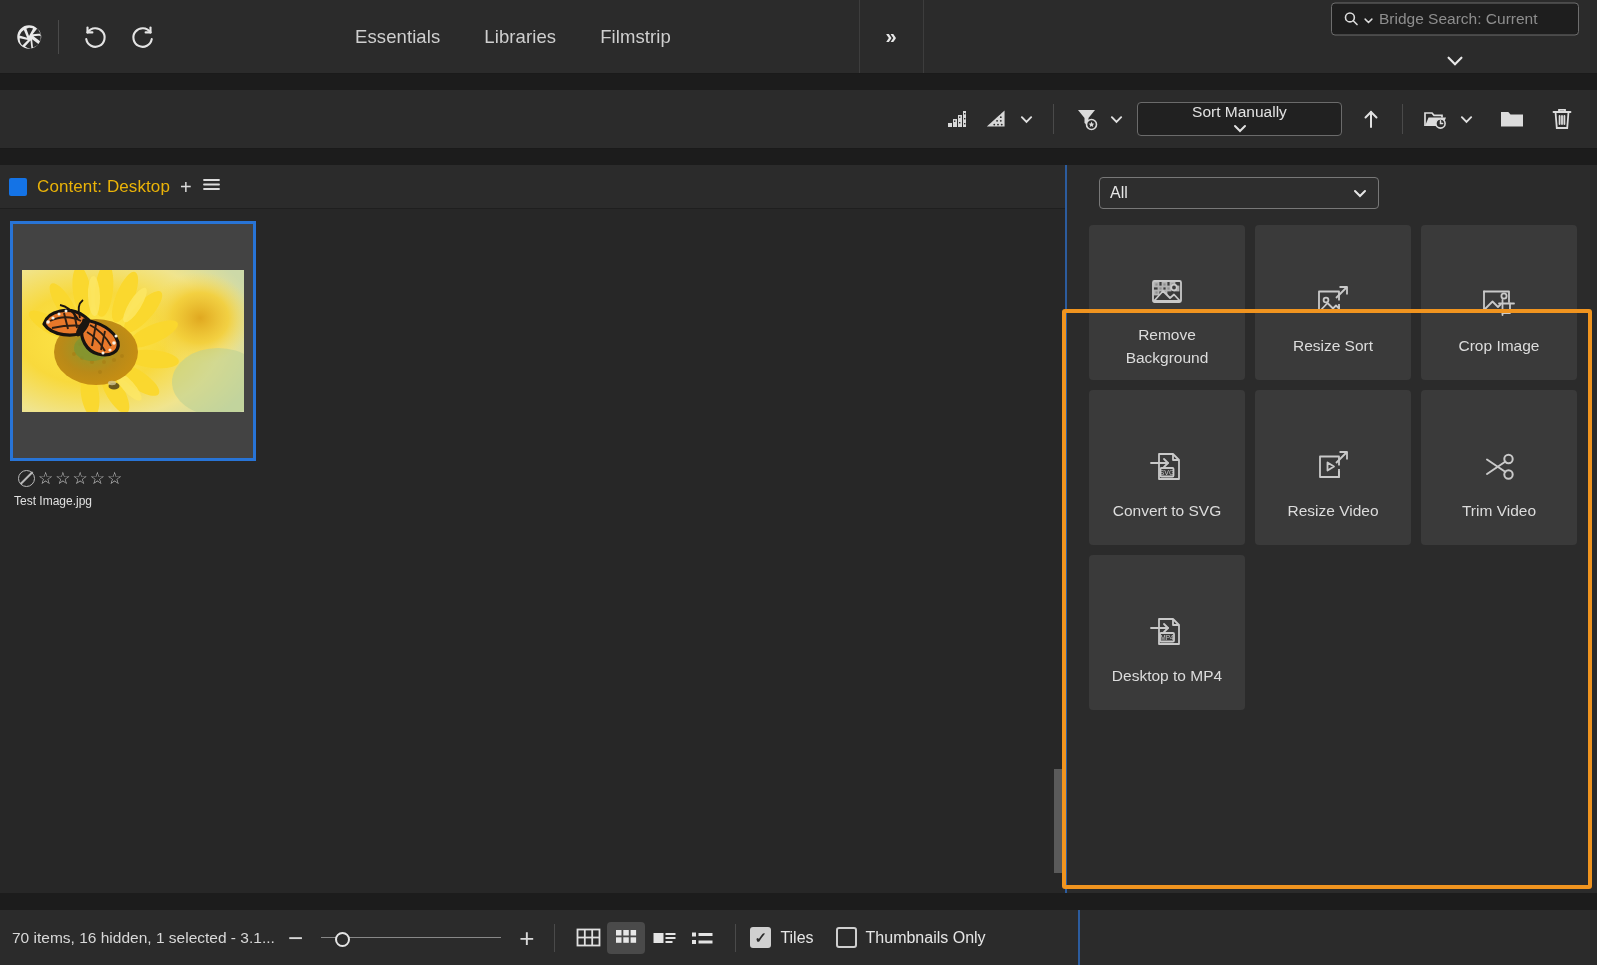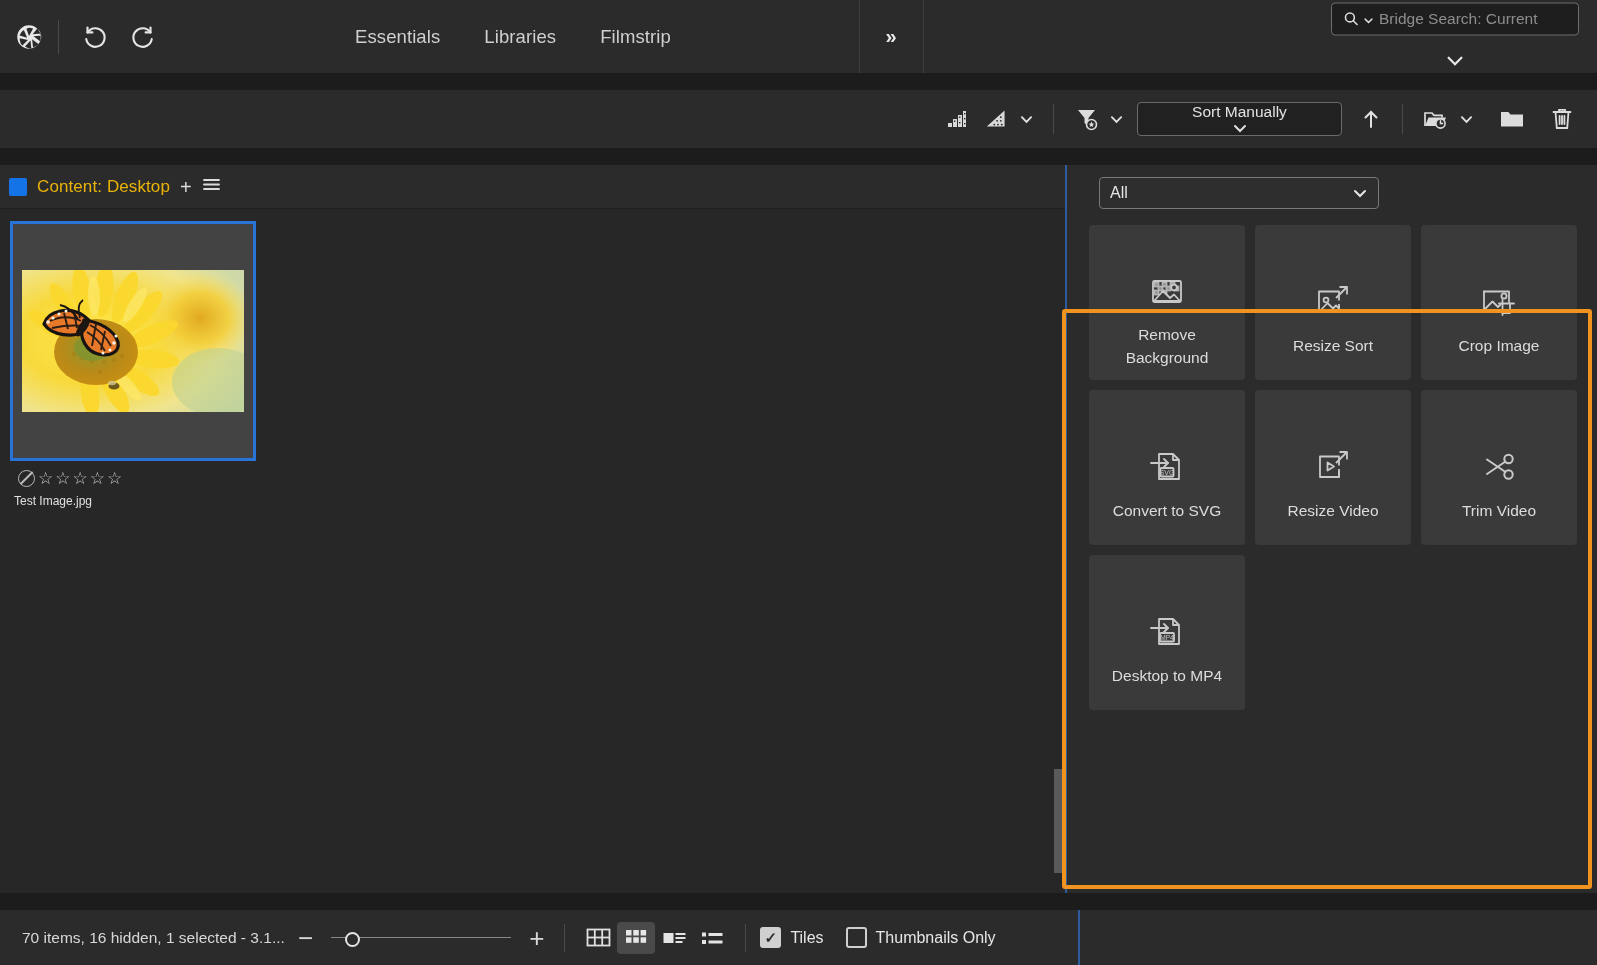--- a/index.html
+++ b/index.html
@@ -125,21 +125,21 @@
 
   
   .hl-box {
     position:absolute; left: 1062px; top: 144px; width: 530px; height: 580px;
     border: 4px solid #f0941f; border-radius: 3px; pointer-events:none; z-index: 40;
   }
 
   
   .statusbar {
     height: 56px; flex: 0 0 56px; background:#2b2b2b; display:flex; align-items:center;
-    padding-left: 22px; gap: 0; border-top:1px solid #1c1c1c; position:relative;
+    padding-left: 12px; gap: 0; border-top:1px solid #1c1c1c; position:relative;
   }
   .st-text { font-size: 15.5px; color:#d8d8d8; width: 270px; }
   .minus, .plus { font-size: 26px; color:#d8d8d8; cursor:pointer; line-height:1; padding: 0 6px; }
   .slider { width: 180px; height:16px; position:relative; margin: 0 12px; cursor:pointer; }
   .slider .track { position:absolute; top:7px; left:0; right:0; height:1.5px; background:#888; }
   .slider .knob {
     position:absolute; top:2px; left: 14px; width:15px; height:15px; border-radius:50%;
     border: 2.4px solid #e4e4e4; background:#2b2b2b;
   }
   .st-sep { width:1px; height:28px; background:#4a4a4a; margin: 0 14px; }

